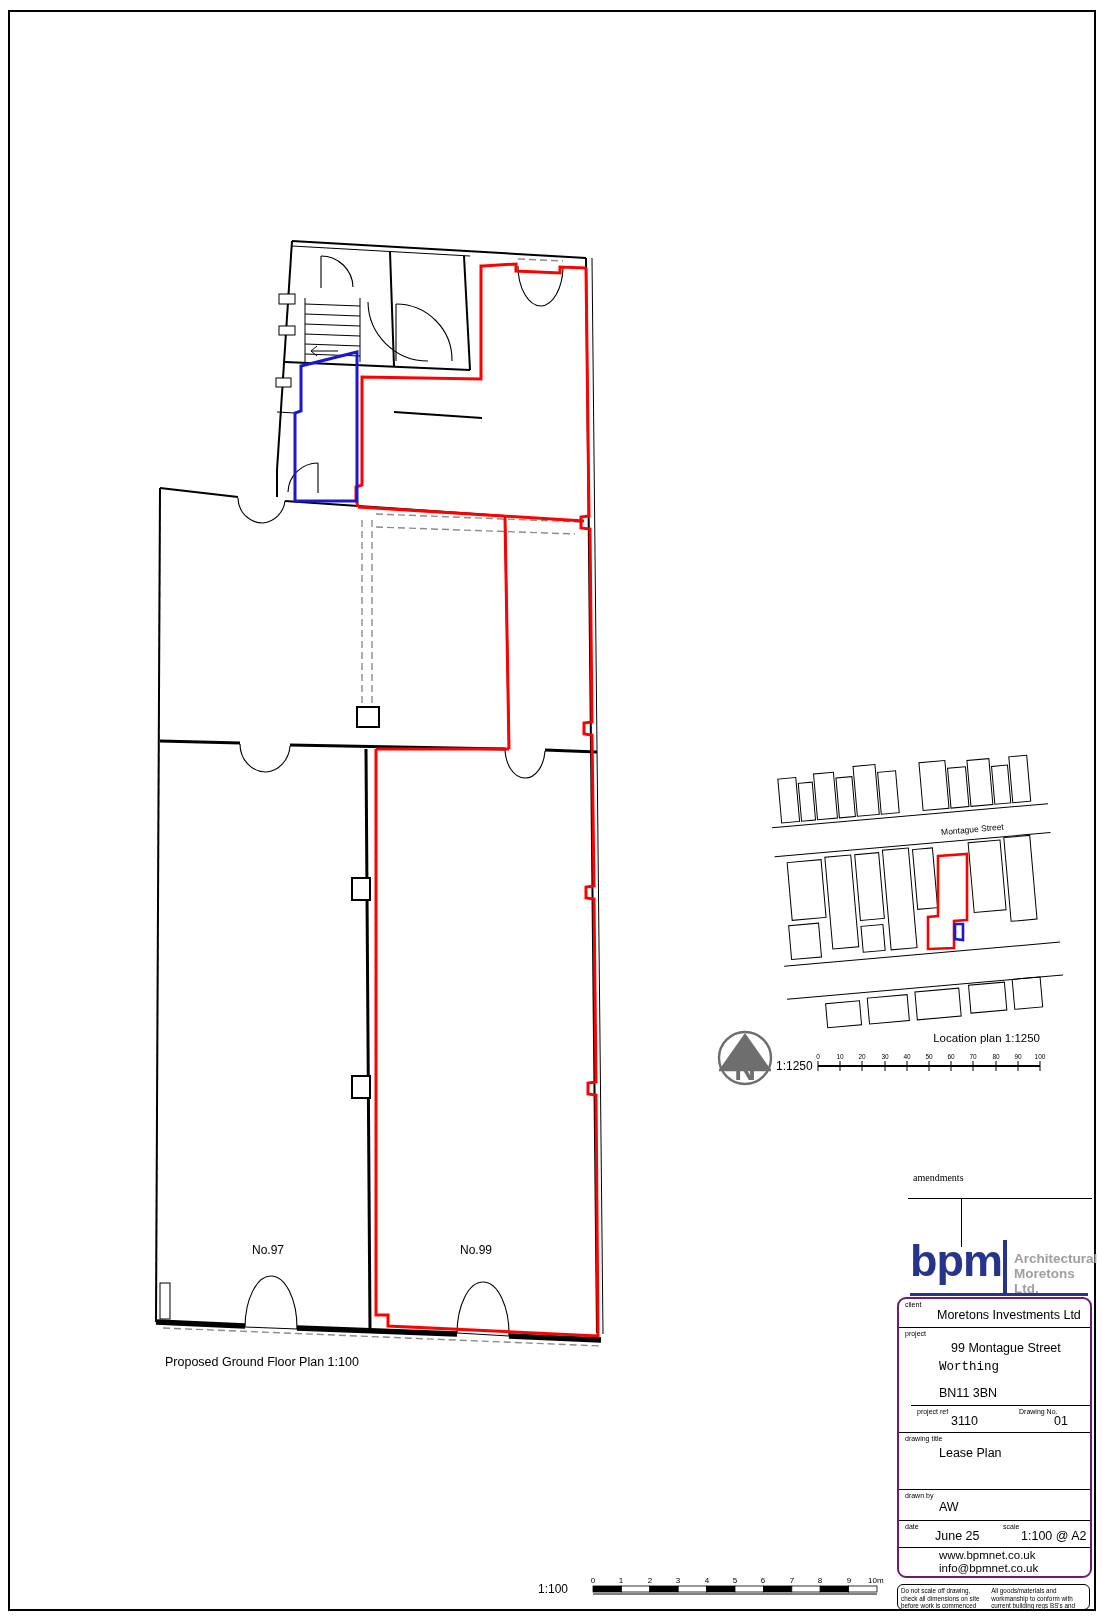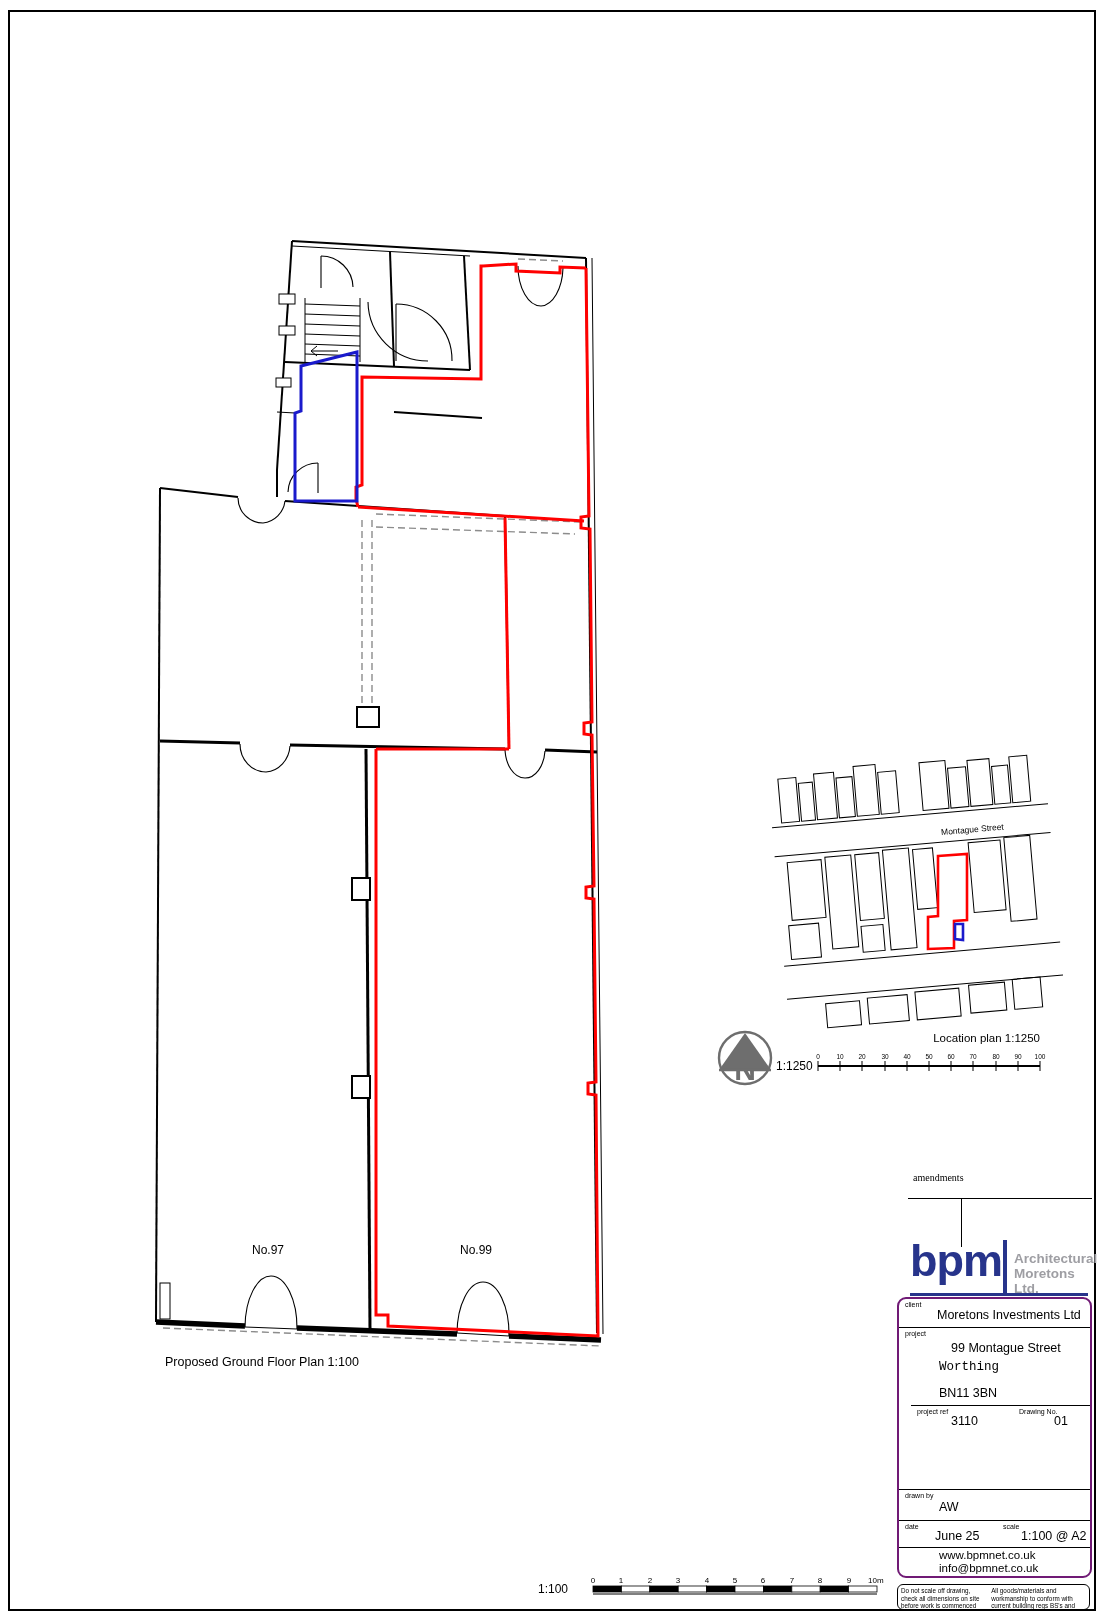--- a/index.html
+++ b/index.html
@@ -276,20 +276,24 @@
       <span class="tb-val" style="left:32px;top:13px;margin-left:20px;">99 Montague Street</span>
       <span class="tb-val" style="left:40px;top:32px;font-family:Liberation Mono, monospace;">Worthing</span>
       <span class="tb-val" style="left:40px;top:51px;margin-top:7px;">BN11 3BN</span>
     </div>
     <div class="tb-row tb-div" style="top:106px;height:27px;margin-left:12px;">
       <span class="tb-lbl" style="left:6px;top:2px;">project ref</span>
       <span class="tb-val" style="left:40px;top:8px;">3110</span>
       <span class="tb-lbl" style="left:108px;top:2px;">Drawing No.</span>
       <span class="tb-val" style="left:143px;top:8px;">01</span>
     </div>
+    <div class="tb-row tb-div" style="top:133px;height:57px;">
+      <span class="tb-lbl" style="left:6px;top:2px;">drawing title</span>
+      <span class="tb-val" style="left:40px;top:13px;">Lease Plan</span>
+    </div>
     <div class="tb-row tb-div" style="top:190px;height:31px;">
       <span class="tb-lbl" style="left:6px;top:2px;">drawn by</span>
       <span class="tb-val" style="left:40px;top:10px;">AW</span>
     </div>
     <div class="tb-row tb-div" style="top:221px;height:27px;">
       <span class="tb-lbl" style="left:6px;top:2px;">date</span>
       <span class="tb-val" style="left:36px;top:8px;">June 25</span>
       <span class="tb-lbl" style="left:104px;top:2px;">scale</span>
       <span class="tb-val" style="left:122px;top:8px;">1:100 @ A2</span>
     </div>

